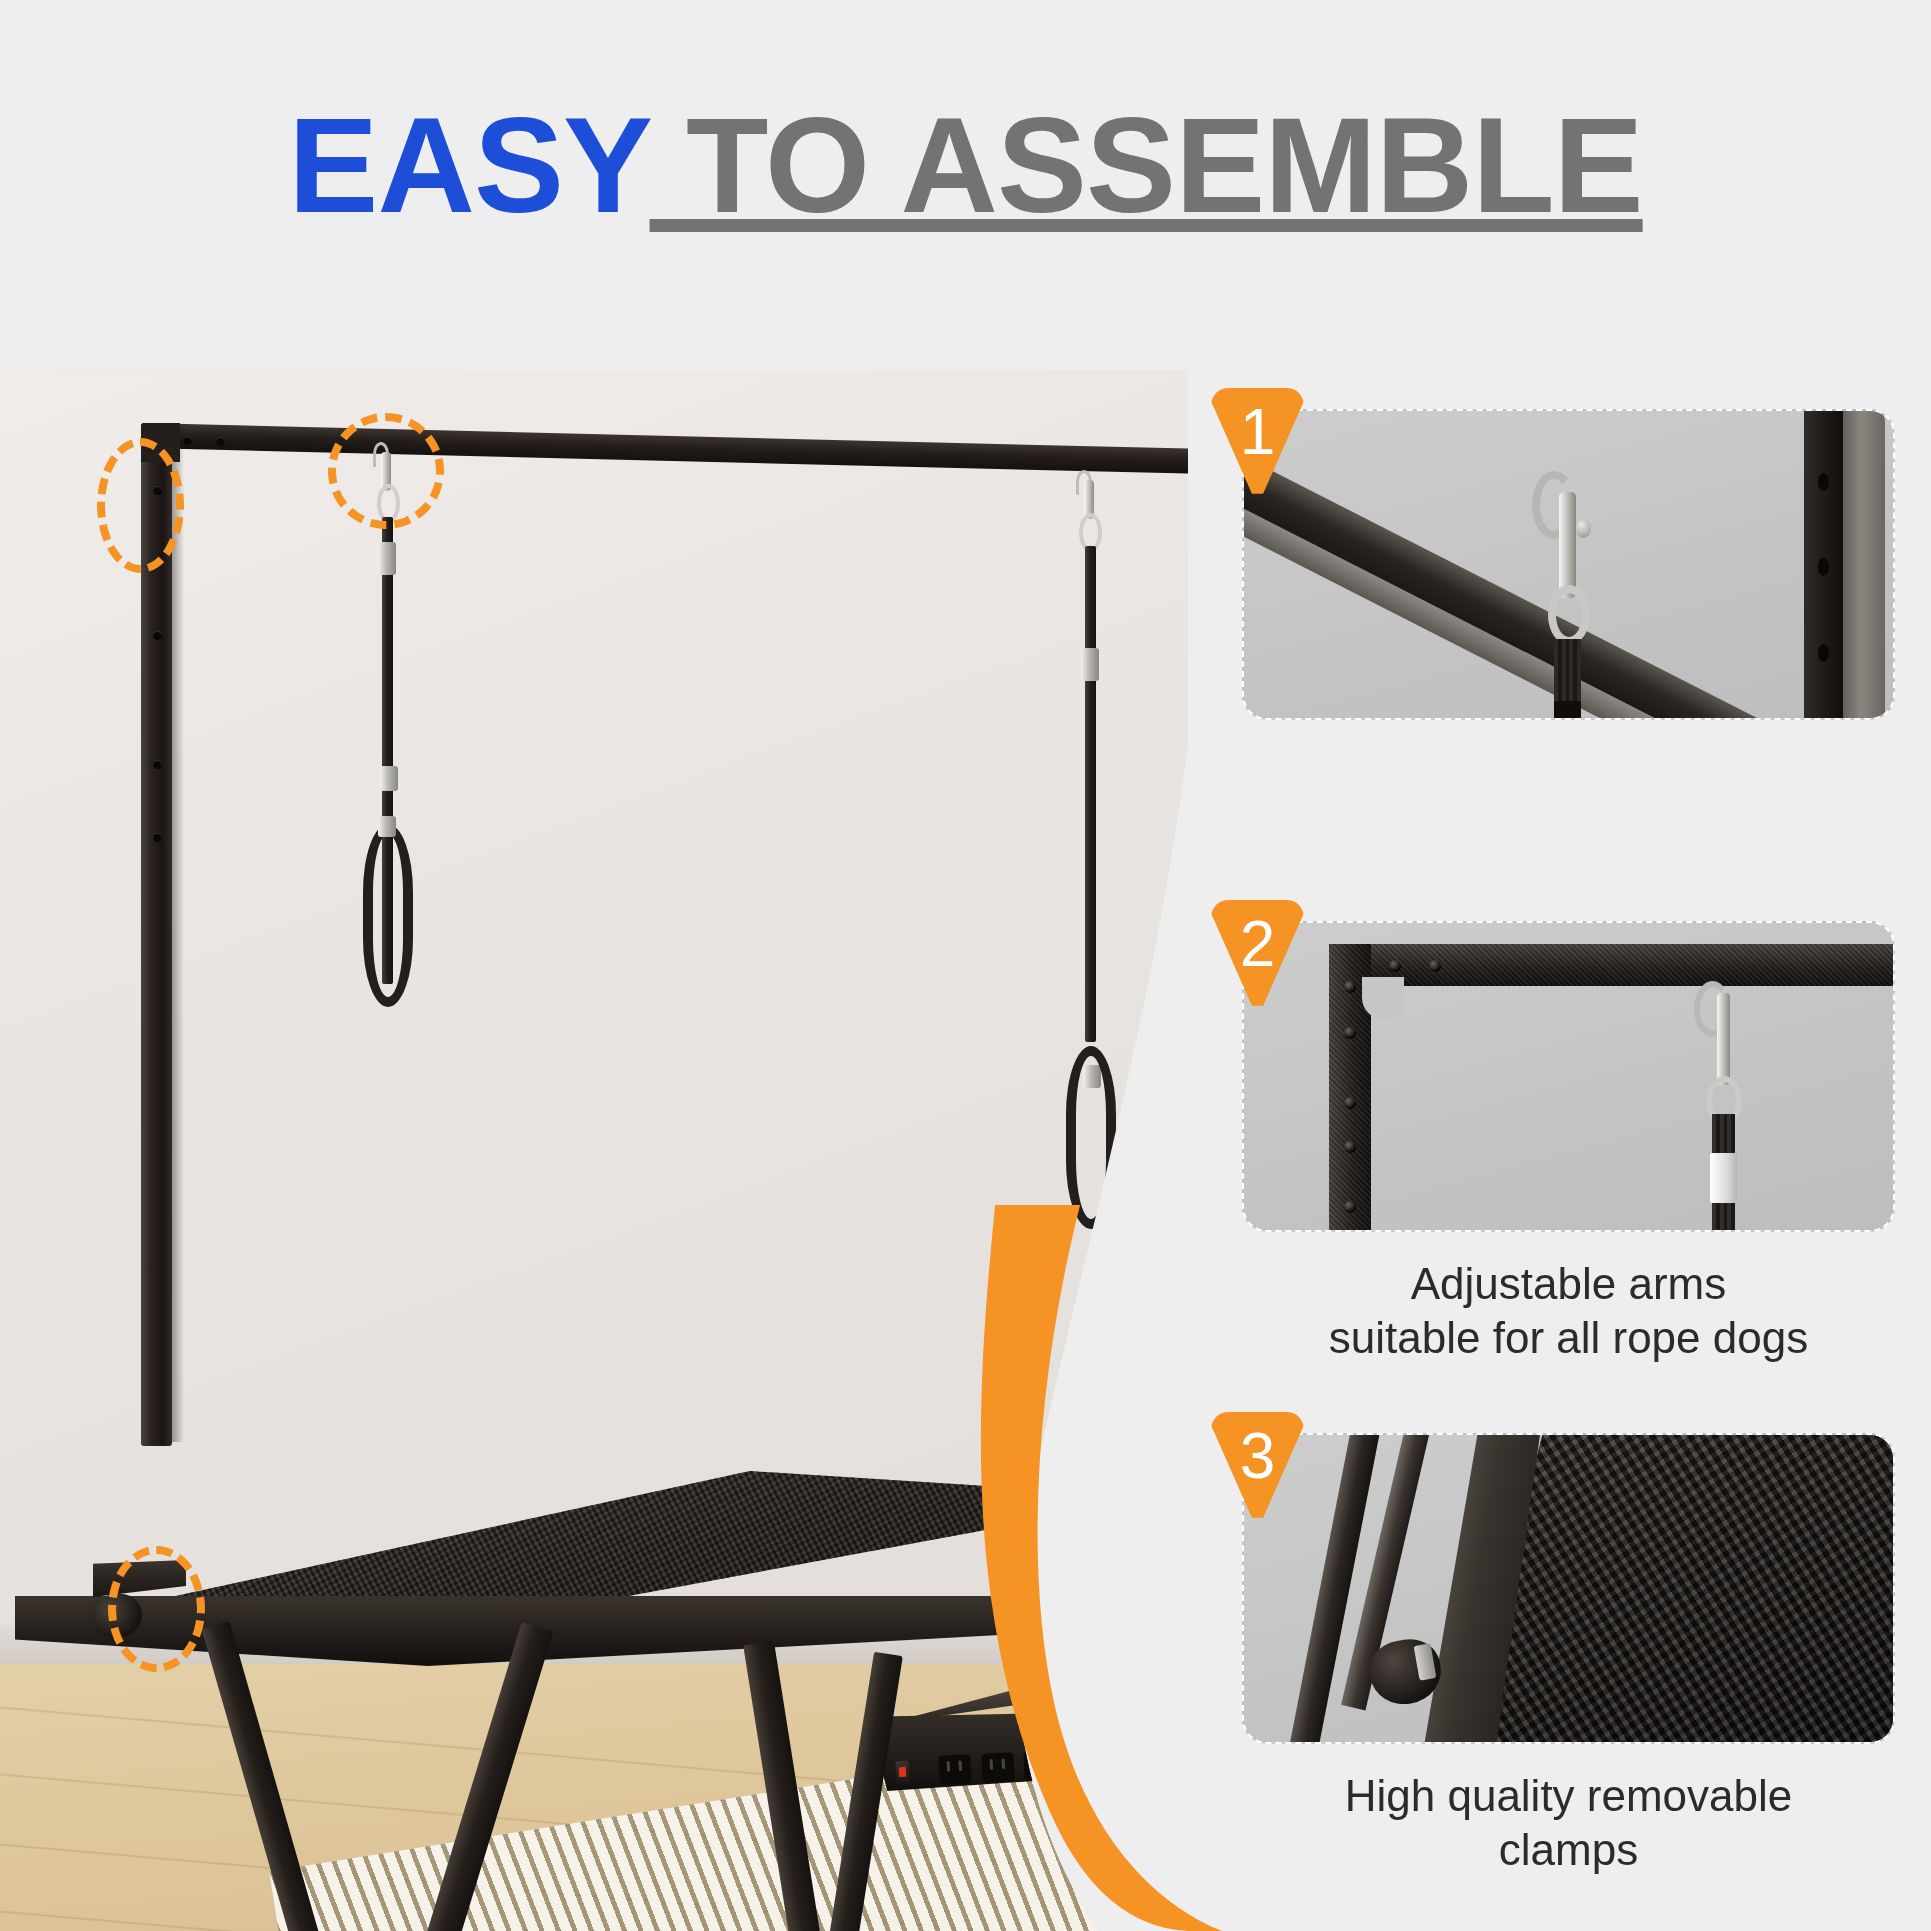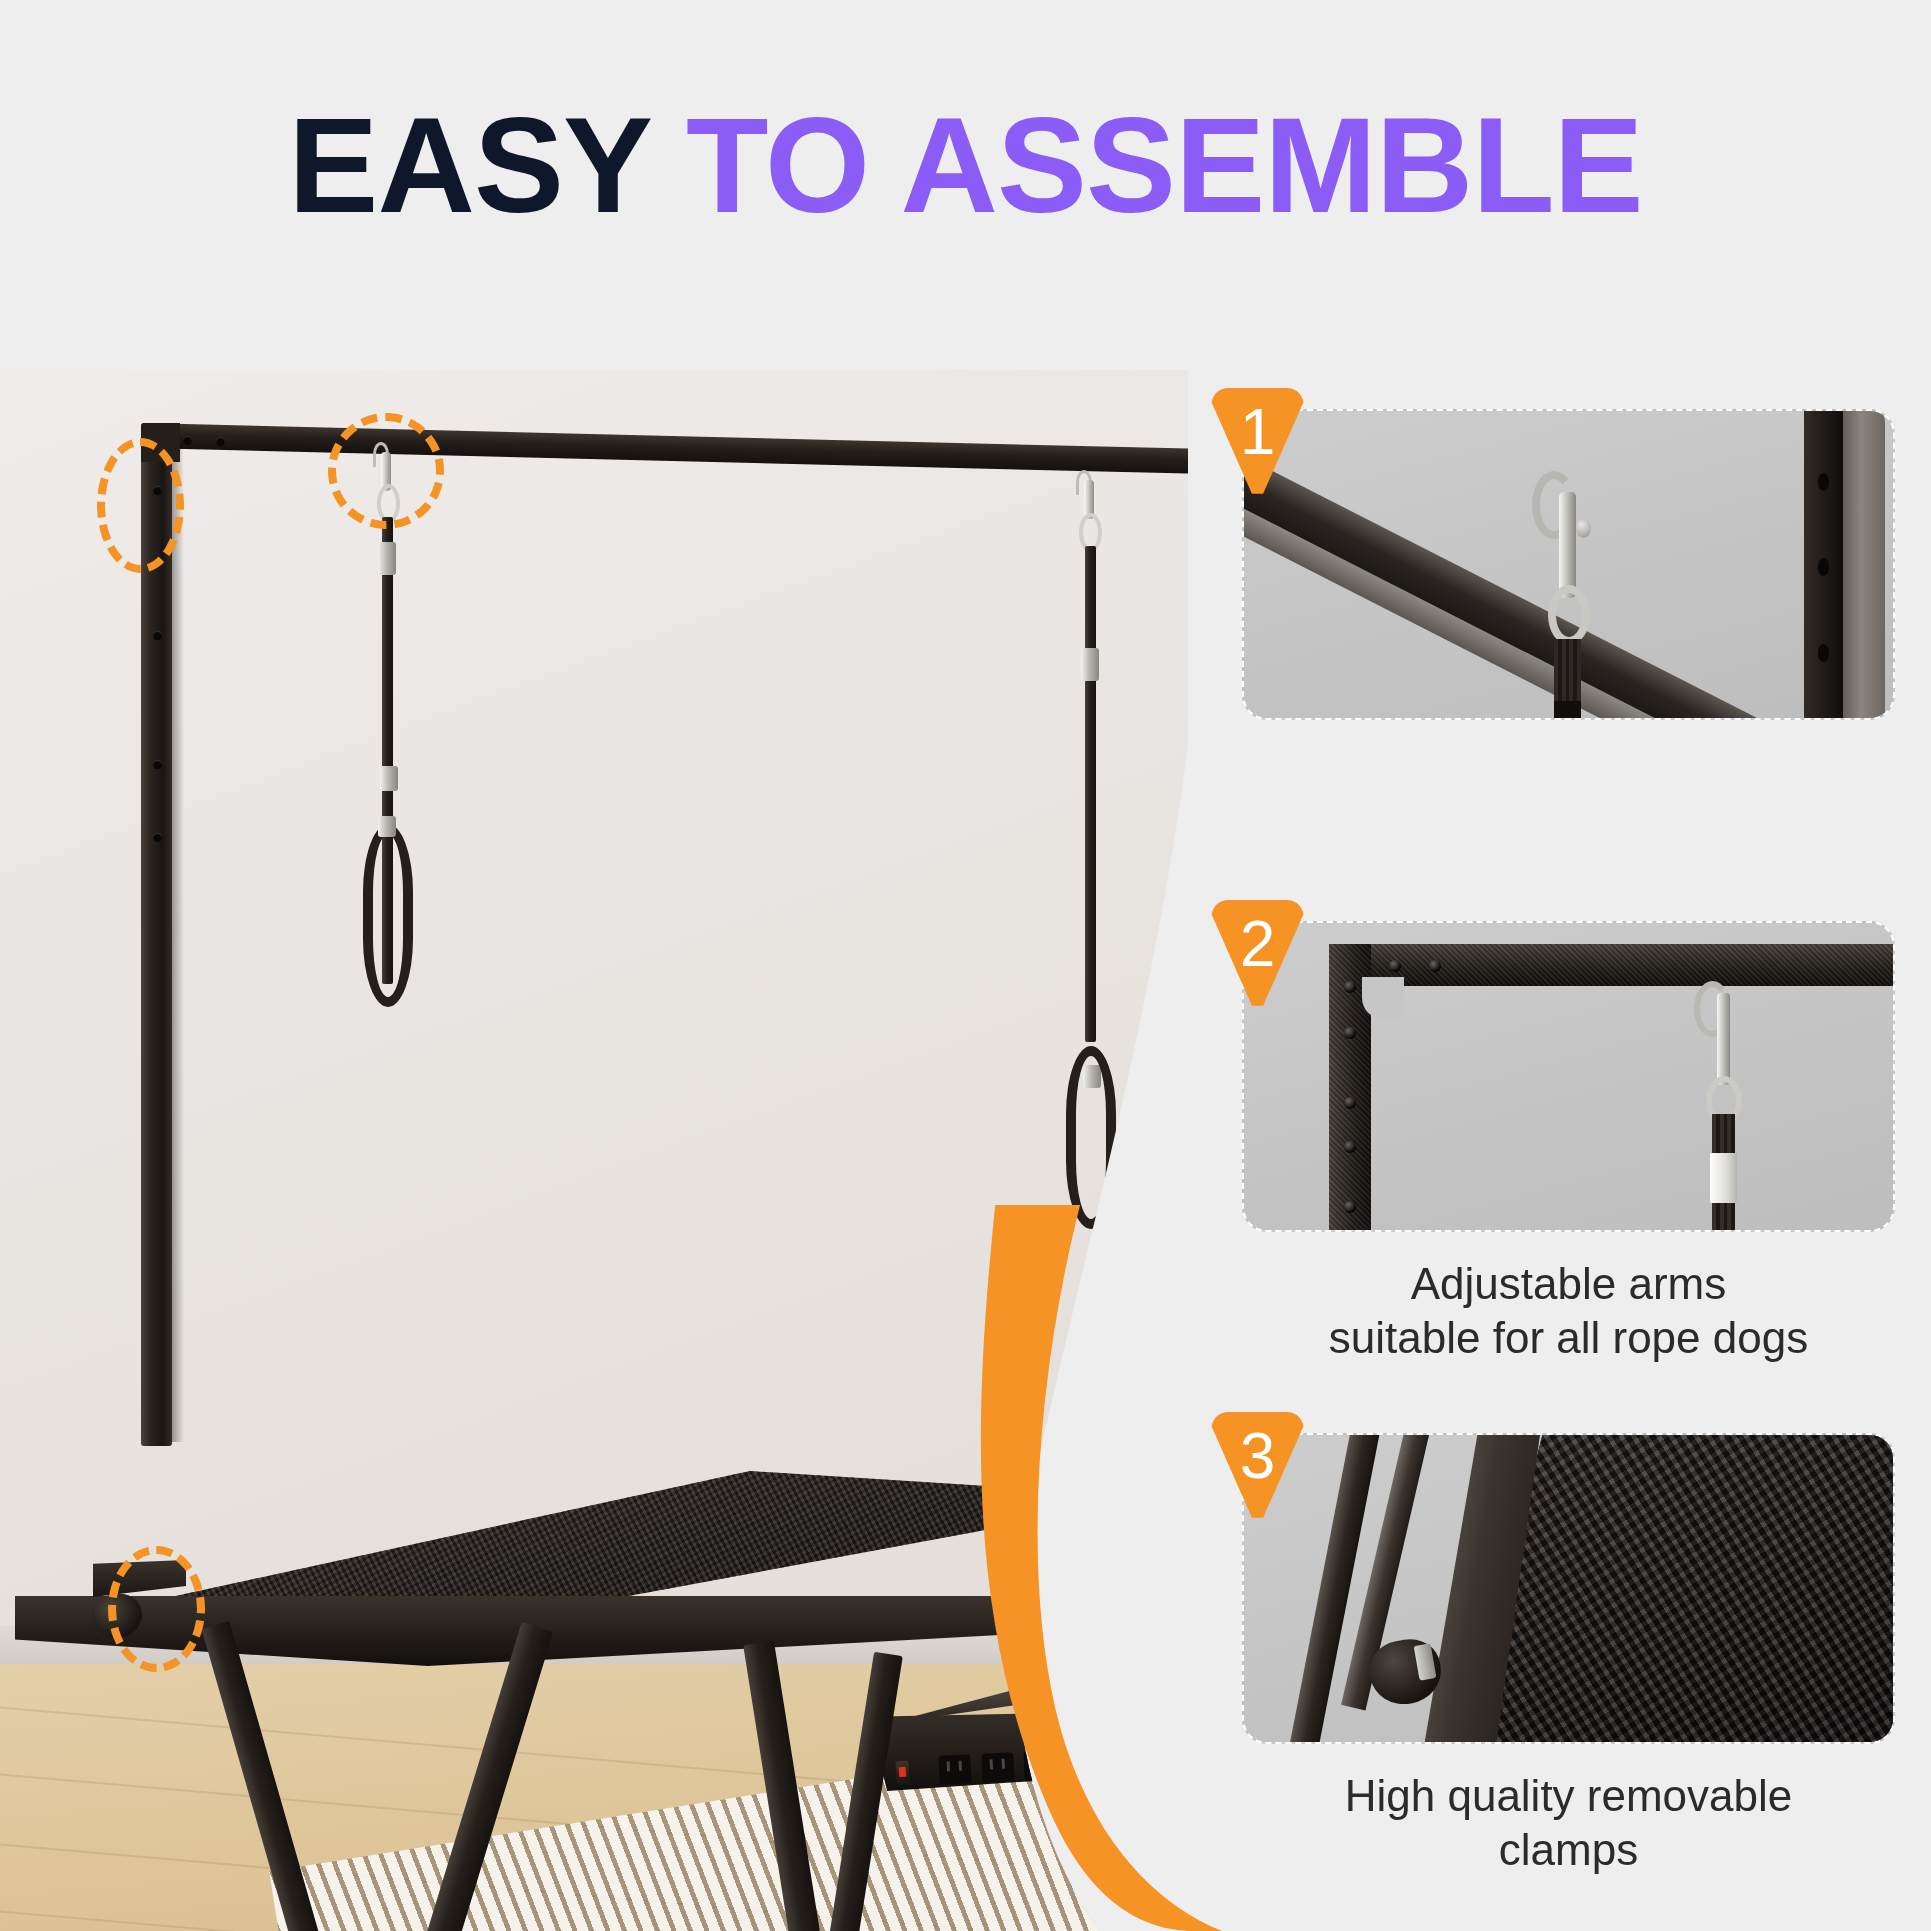--- a/index.html
+++ b/index.html
@@ -29,22 +29,22 @@
     top: 93px;
     width: 1931px;
     text-align: center;
     font-size: 135px;
     line-height: 145px;
     font-weight: 700;
     letter-spacing: -1px;
     white-space: nowrap;
     font-family: "Liberation Sans", sans-serif;
   }
-  #headline .hl-accent { color: #0f172a; }
-  #headline .hl-main   { color: #8b5cf6; }
+  #headline .hl-accent { color: #1d4ed8; }
+  #headline .hl-main   { color: #737373; text-decoration: underline; }
   #subtitle {
     position: absolute;
     left: 0;
     top: 259px;
     width: 1931px;
     text-align: center;
     font-size: 50px;
     line-height: 60px;
     color: #333333;
     font-weight: 400;

